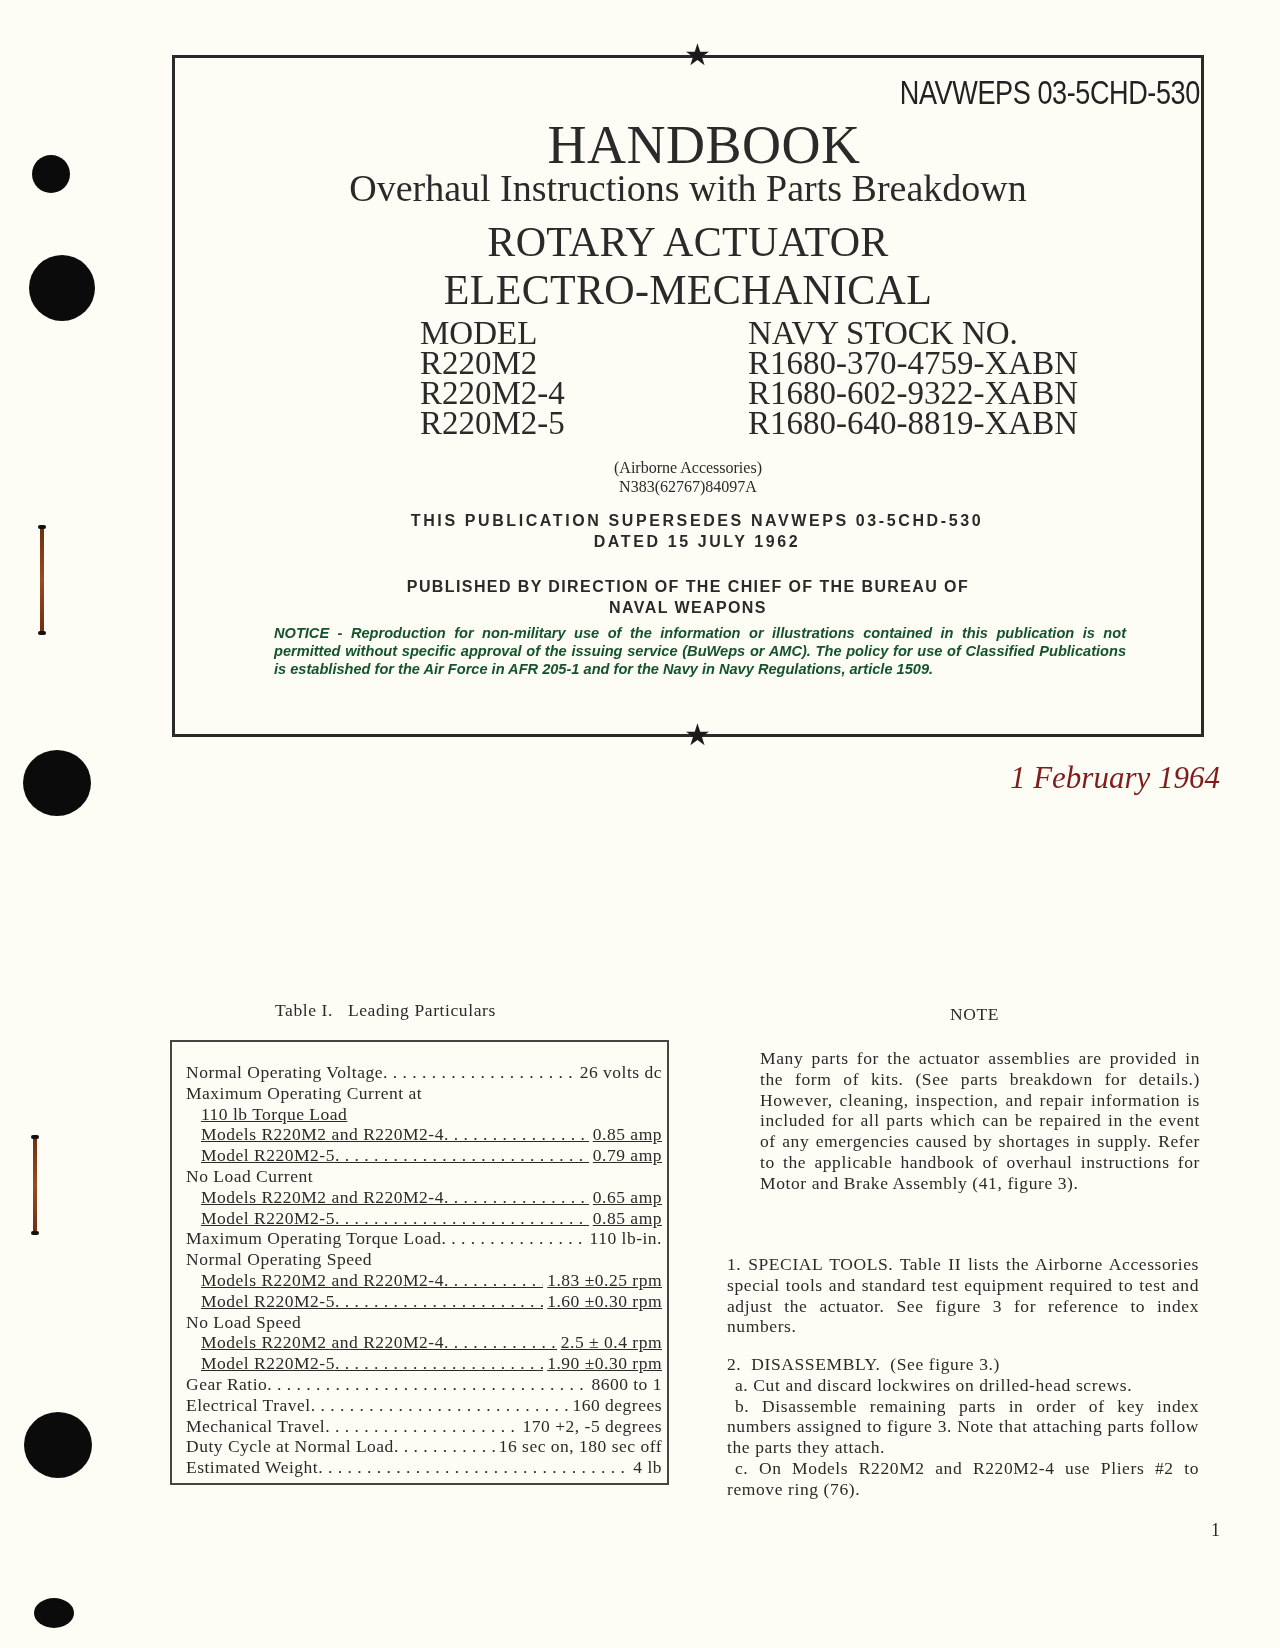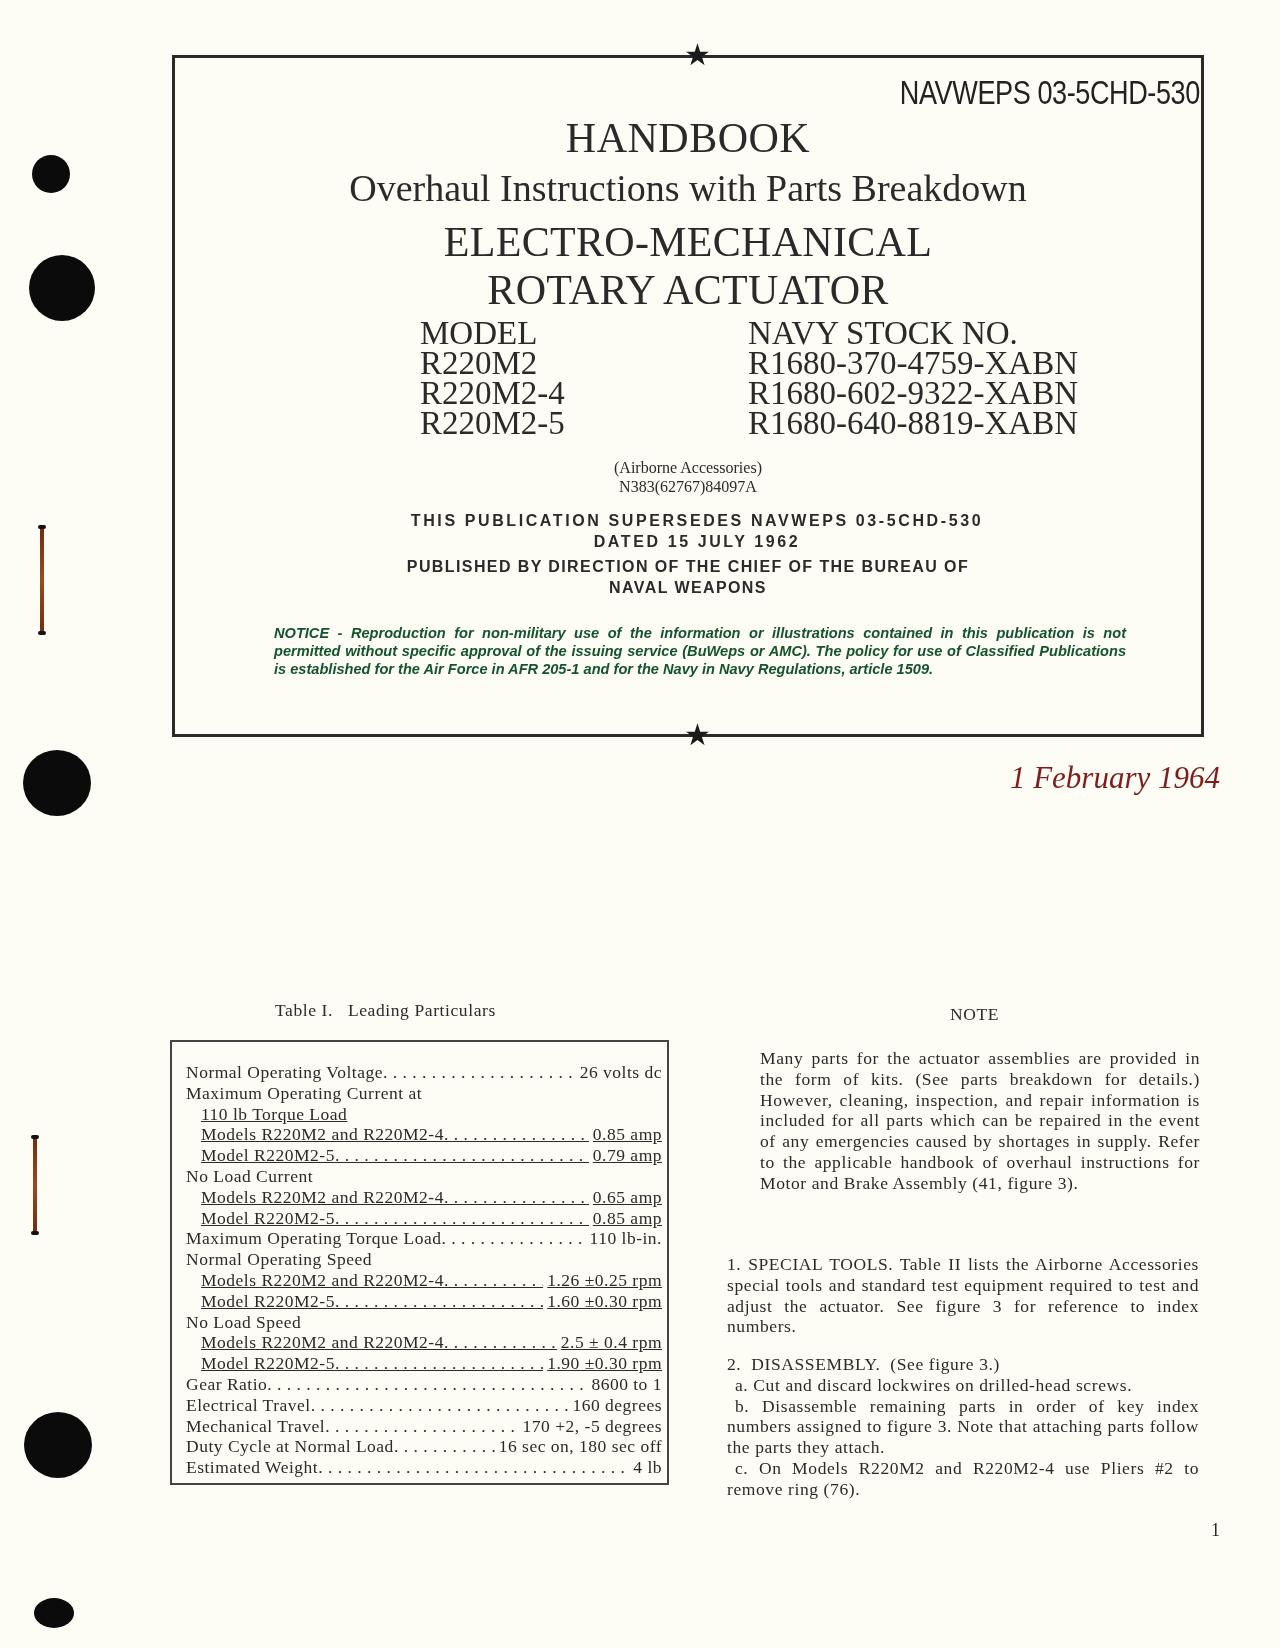--- a/index.html
+++ b/index.html
@@ -24,35 +24,35 @@
   }
   .frame-line { position: absolute; height: 3px; background: #2a2a2a; }
   .star { position: absolute; font-size: 30px; line-height: 30px; color: #1a1a1a; font-family: "DejaVu Sans", sans-serif; }
 
   .doc-number {
     position: absolute; right: 80px; top: 74px;
     font-family: "Liberation Sans", sans-serif; font-size: 33px; letter-spacing: -0.5px;
     transform: scaleX(0.82); transform-origin: right center; color: #222;
   }
   .center { position: absolute; left: 172px; width: 1032px; text-align: center; }
-  .title-handbook { top: 114px; font-size: 42px; letter-spacing: 0.5px; }
+  .title-handbook { top: 114px; font-size: 54px; letter-spacing: 0.5px; margin-left: 16px; }
   .title-sub { top: 166px; font-size: 38px; }
   .title-main { top: 218px; font-size: 42px; line-height: 48px; letter-spacing: 0.3px; }
 
   .models { position: absolute; left: 420px; top: 318px; font-size: 33px; line-height: 30px; }
   .stock { position: absolute; left: 748px; top: 318px; font-size: 33px; line-height: 30px; }
   .models div, .stock div { white-space: nowrap; }
 
   .airborne { top: 458px; font-size: 16px; line-height: 19px; }
   .supersedes {
     top: 510px; font-family: "Liberation Sans", sans-serif; font-weight: bold;
     font-size: 16px; letter-spacing: 2.6px; line-height: 21px; color: #2a2a2a; padding-left: 9px;
   }
   .published {
-    top: 556px; font-family: "Liberation Sans", sans-serif; font-weight: bold;
+    top: 576px; font-family: "Liberation Sans", sans-serif; font-weight: bold;
     font-size: 16px; letter-spacing: 1.4px; line-height: 21px; color: #2a2a2a;
   }
   .notice {
     position: absolute; left: 274px; top: 624px; width: 852px;
     font-family: "Liberation Sans", sans-serif; font-style: italic; font-weight: bold;
     font-size: 14.6px; line-height: 18px; text-align: justify; color: #14532d;
   }
 
   .issue-date {
     position: absolute; right: 60px; top: 760px;
@@ -100,22 +100,22 @@
   <div class="frame-line" style="left:172px;top:55px;width:1032px;"></div>
   <div class="frame-line" style="left:172px;top:734px;width:1032px;"></div>
   <div class="star" style="left:684px;top:40px;">★</div>
   <div class="star" style="left:684px;top:720px;">★</div>
 
   <div class="doc-number">NAVWEPS 03-5CHD-530</div>
 
   <div class="center title-handbook">HANDBOOK</div>
   <div class="center title-sub">Overhaul Instructions with Parts Breakdown</div>
   <div class="center title-main">
+    <div>ROTARY ACTUATOR</div>
     <div>ELECTRO-MECHANICAL</div>
-    <div>ROTARY ACTUATOR</div>
   </div>
 
   <div class="models">
     <div>MODEL</div>
     <div>R220M2</div>
     <div>R220M2-4</div>
     <div>R220M2-5</div>
   </div>
   <div class="stock">
     <div>NAVY STOCK NO.</div>
@@ -184,21 +184,21 @@
         <span class="lp-label">Maximum Operating Torque Load</span>
         <span class="lp-dots"></span>
         <span class="lp-value">110 lb-in.</span>
       </div>
       <div class="lp-row">
         <span class="lp-label">Normal Operating Speed</span>
       </div>
       <div class="lp-row indent">
         <span class="lp-label">Models R220M2 and R220M2-4</span>
         <span class="lp-dots"></span>
-        <span class="lp-value">1.26 ±0.25 rpm</span>
+        <span class="lp-value">1.83 ±0.25 rpm</span>
       </div>
       <div class="lp-row indent">
         <span class="lp-label">Model R220M2-5</span>
         <span class="lp-dots"></span>
         <span class="lp-value">1.60 ±0.30 rpm</span>
       </div>
       <div class="lp-row">
         <span class="lp-label">No Load Speed</span>
       </div>
       <div class="lp-row indent">

